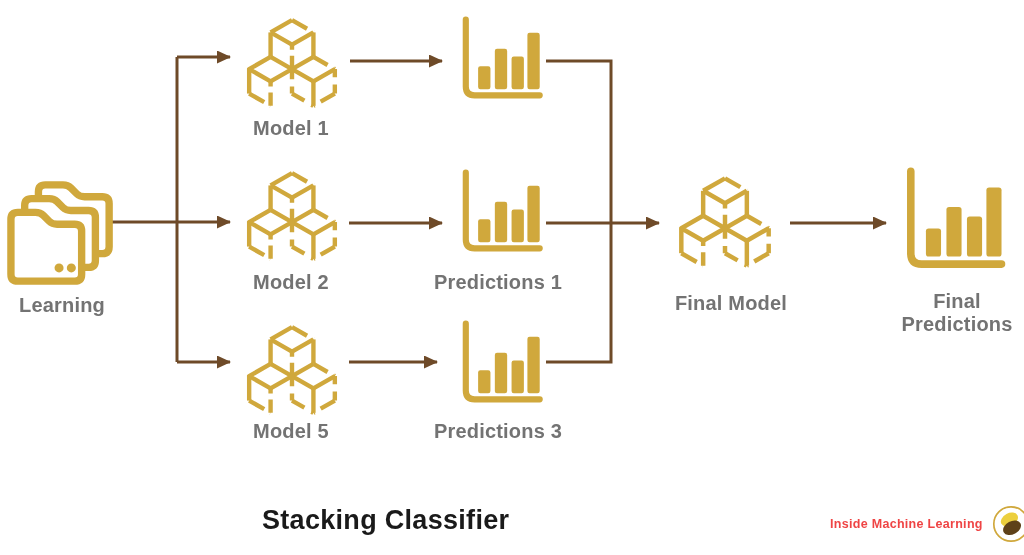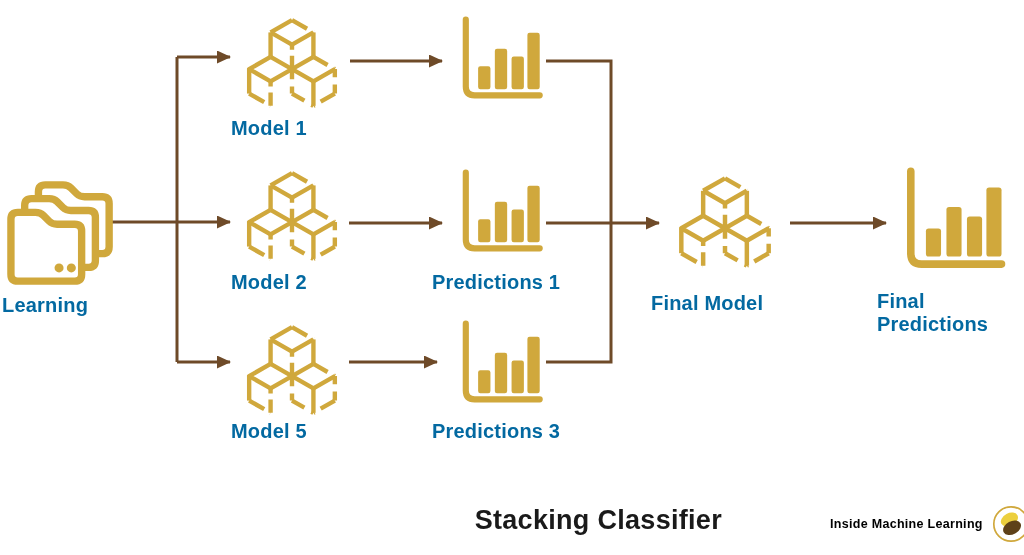--- a/index.html
+++ b/index.html
@@ -4,34 +4,34 @@
 <style>
   html,body{margin:0;padding:0;background:#ffffff;}
   #canvas{
     position:relative;width:1024px;height:555px;background:#ffffff;overflow:hidden;
     font-family:"Liberation Sans",sans-serif;
   }
   #connectors{position:absolute;left:0;top:0;z-index:1;}
   .node{position:absolute;z-index:2;}
   .node svg{display:block;}
   .node-label{
-    position:absolute;z-index:3;
-    font-weight:700;font-size:20px;color:#0369a1;line-height:1.15;
+    position:absolute;z-index:3;text-align:center;
+    font-weight:700;font-size:20px;color:#737373;line-height:1.15;
     letter-spacing:0.2px;
   }
   #diagram-title{
     position:absolute;left:262px;top:505px;width:460px;z-index:3;
-    text-align:right;font-weight:700;font-size:27px;color:#1a1a1a;letter-spacing:0.3px;
+    text-align:left;font-weight:700;font-size:27px;color:#1a1a1a;letter-spacing:0.3px;
   }
   #brand{
     position:absolute;left:830px;top:502px;height:44px;z-index:3;
     display:flex;align-items:center;gap:9px;
   }
   #brand-name{
-    font-weight:700;font-size:12.5px;color:#000000;letter-spacing:0.3px;white-space:nowrap;text-align:right;
+    font-weight:700;font-size:12.5px;color:#ef4444;letter-spacing:0.3px;white-space:nowrap;text-align:right;
   }
 </style>
 </head>
 <body>
 
 <div id="canvas">
 
   <svg width="0" height="0" style="position:absolute" aria-hidden="true">
     <defs>
 

